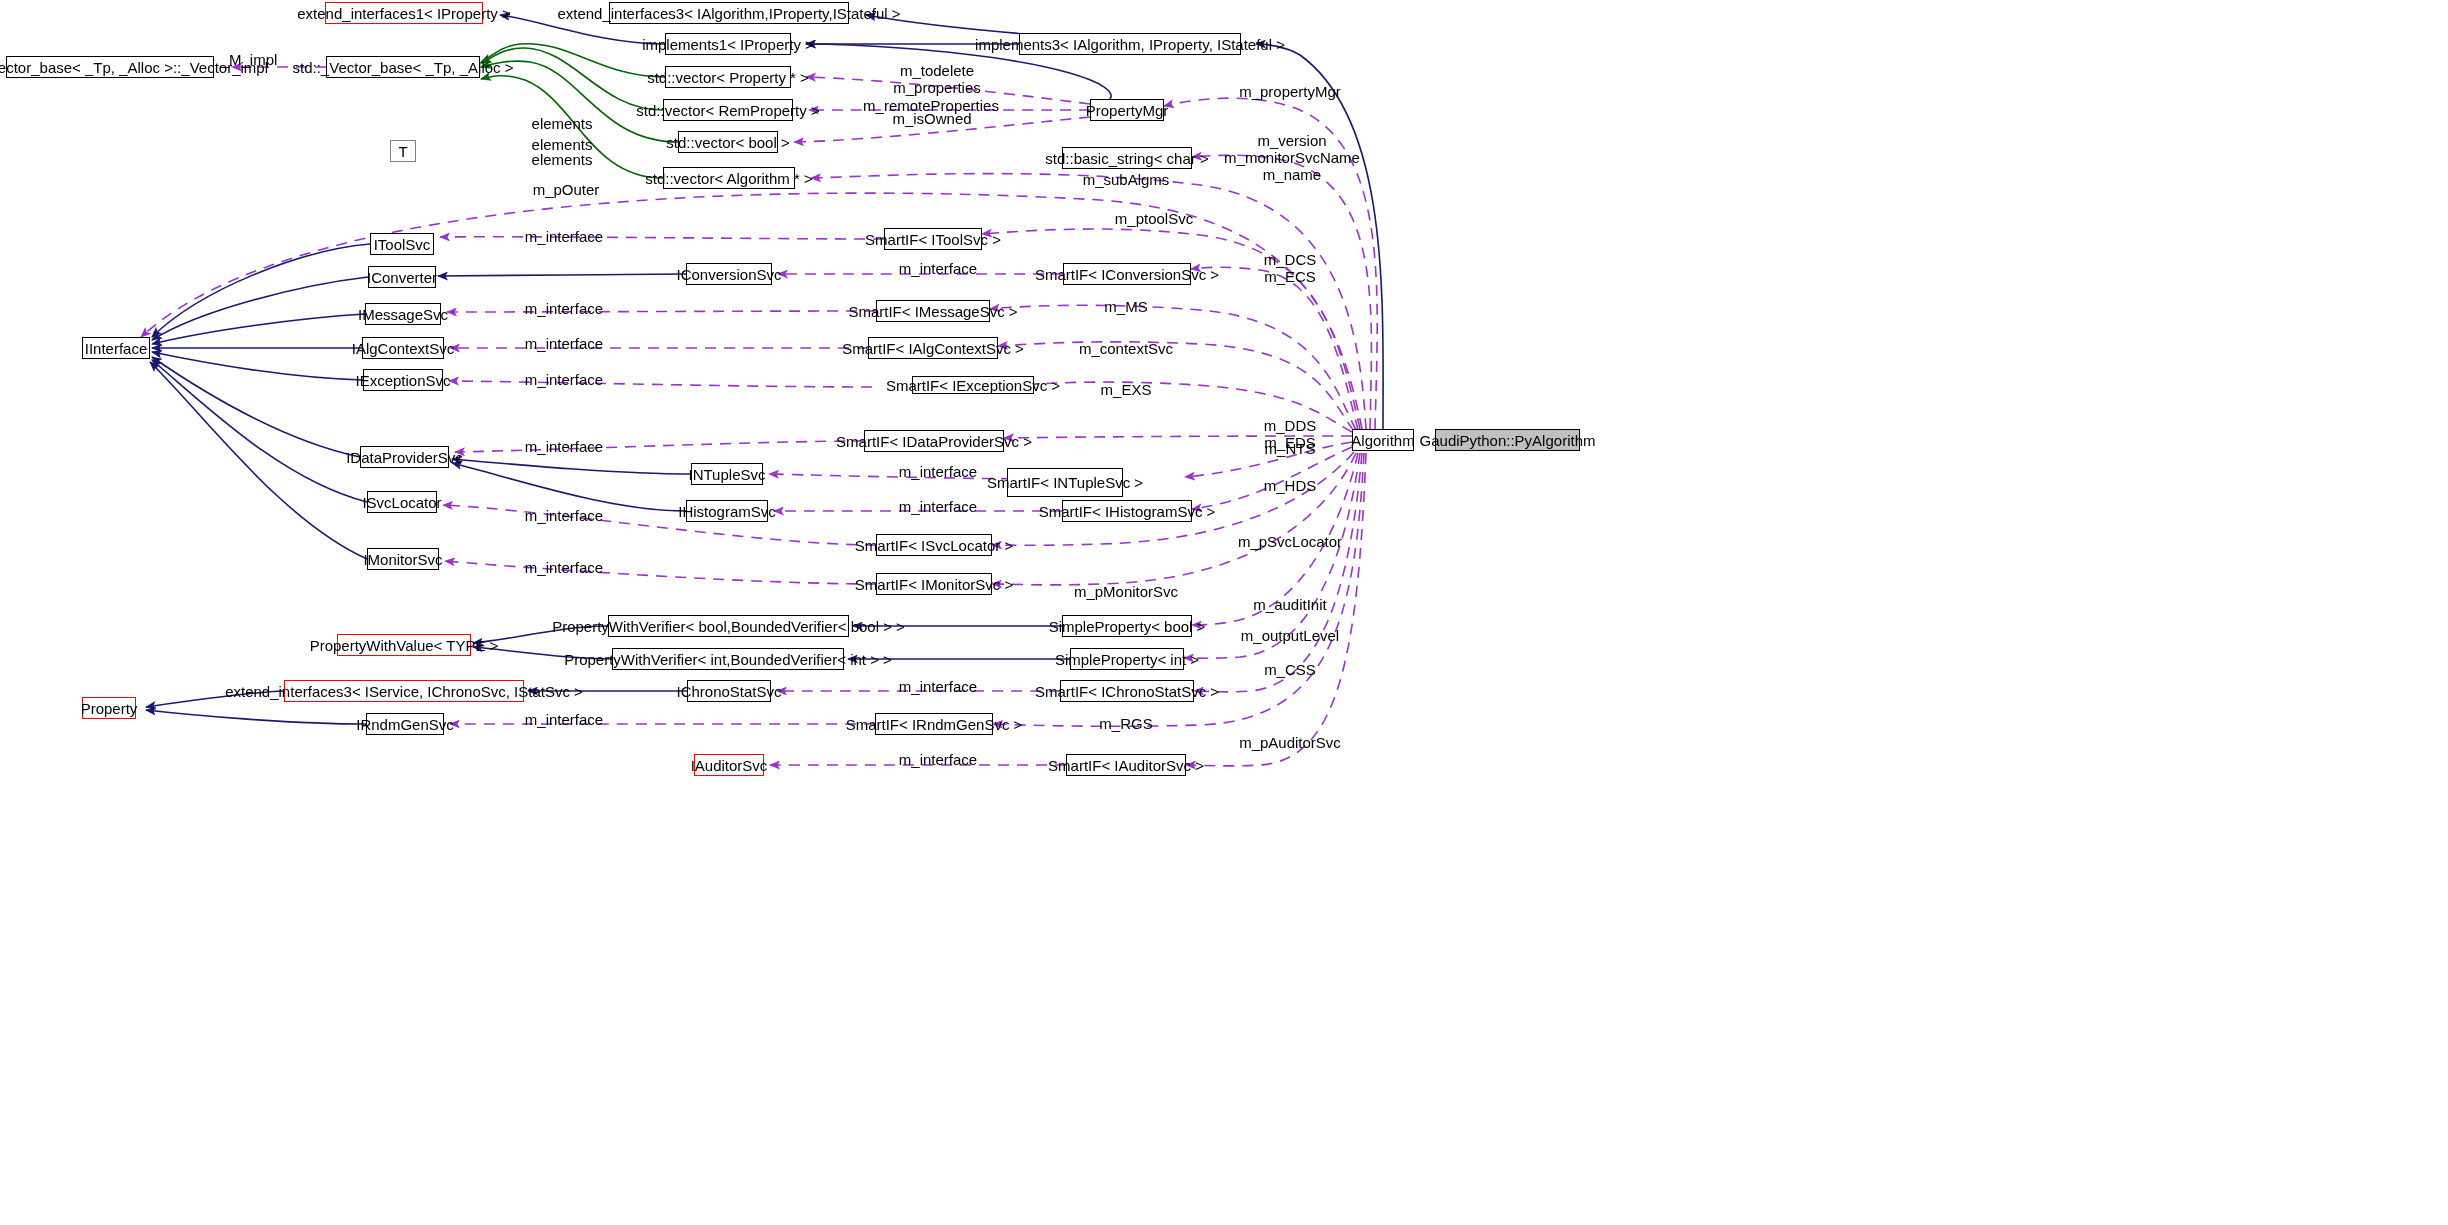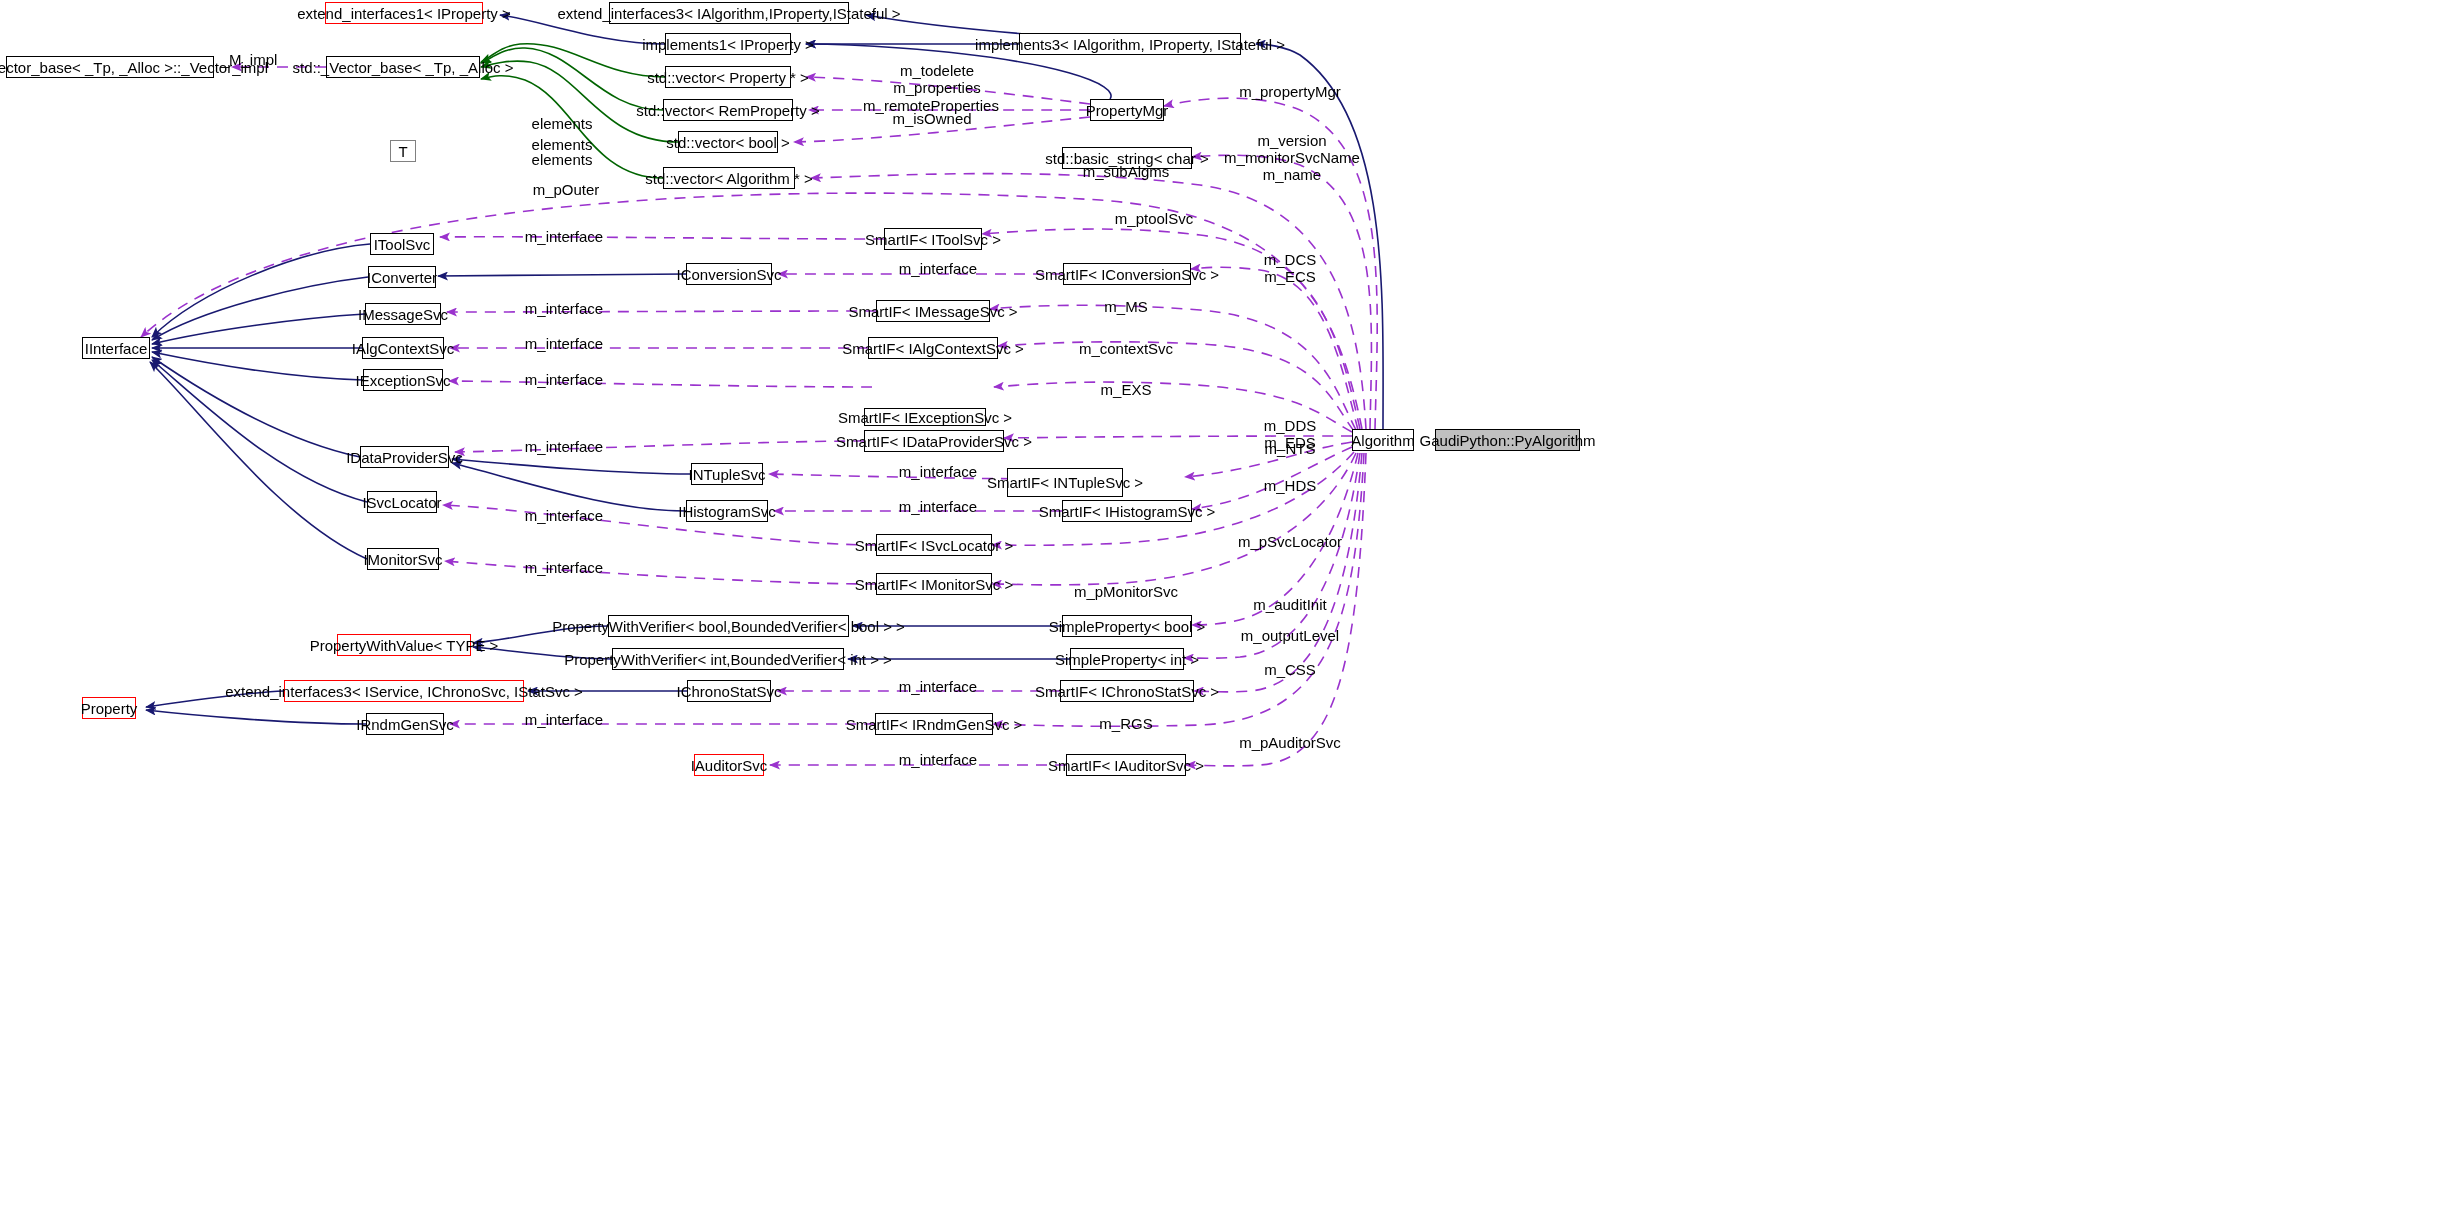--- a/index.html
+++ b/index.html
@@ -156,21 +156,21 @@
       <div class="node red" style="left: 694px; top: 754px; width: 70px; height: 22px;">IAuditorSvc</div>
       <div class="node red" style="left: 82px; top: 697px; width: 54px; height: 22px;">Property</div>
       <div class="node red" style="left: 284px; top: 680px; width: 240px; height: 22px;">extend_interfaces3&lt; IService, IChronoSvc, IStatSvc &gt;</div>
       <div class="node red" style="left: 337px; top: 634px; width: 134px; height: 22px;">PropertyWithValue&lt; TYPE &gt;</div>
       <div class="node" style="left: 608px; top: 615px; width: 241px; height: 22px;">PropertyWithVerifier&lt; bool,BoundedVerifier&lt; bool &gt; &gt;</div>
       <div class="node" style="left: 612px; top: 648px; width: 232px; height: 22px;">PropertyWithVerifier&lt; int,BoundedVerifier&lt; int &gt; &gt;</div>
       <div class="node" style="left: 884px; top: 228px; width: 98px; height: 22px;">SmartIF&lt; IToolSvc &gt;</div>
       <div class="node" style="left: 1063px; top: 263px; width: 128px; height: 22px;">SmartIF&lt; IConversionSvc &gt;</div>
       <div class="node" style="left: 876px; top: 300px; width: 114px; height: 22px;">SmartIF&lt; IMessageSvc &gt;</div>
       <div class="node" style="left: 868px; top: 337px; width: 130px; height: 22px;">SmartIF&lt; IAlgContextSvc &gt;</div>
-      <div class="node" style="left: 864px; top: 376px; width: 122px; height: 18px; margin-top: 32px;">SmartIF&lt; IExceptionSvc &gt;</div>
+      <div class="node" style="left: 912px; top: 376px; width: 122px; height: 18px;">SmartIF&lt; IExceptionSvc &gt;</div>
       <div class="node" style="left: 864px; top: 430px; width: 140px; height: 22px;">SmartIF&lt; IDataProviderSvc &gt;</div>
       <div class="node" style="left: 1007px; top: 468px; width: 116px; height: 29px;">SmartIF&lt; INTupleSvc &gt;</div>
       <div class="node" style="left: 1062px; top: 500px; width: 130px; height: 22px;">SmartIF&lt; IHistogramSvc &gt;</div>
       <div class="node" style="left: 876px; top: 534px; width: 116px; height: 22px;">SmartIF&lt; ISvcLocator &gt;</div>
       <div class="node" style="left: 876px; top: 573px; width: 116px; height: 22px;">SmartIF&lt; IMonitorSvc &gt;</div>
       <div class="node" style="left: 1062px; top: 615px; width: 130px; height: 22px;">SimpleProperty&lt; bool &gt;</div>
       <div class="node" style="left: 1070px; top: 648px; width: 114px; height: 22px;">SimpleProperty&lt; int &gt;</div>
       <div class="node" style="left: 1060px; top: 680px; width: 134px; height: 22px;">SmartIF&lt; IChronoStatSvc &gt;</div>
       <div class="node" style="left: 875px; top: 713px; width: 118px; height: 22px;">SmartIF&lt; IRndmGenSvc &gt;</div>
       <div class="node" style="left: 1066px; top: 754px; width: 120px; height: 22px;">SmartIF&lt; IAuditorSvc &gt;</div>
@@ -180,21 +180,21 @@
   <div id="labels-root">
       <div class="edgelabel" style="left: 249px; top: 52px;">_M_impl</div>
       <div class="edgelabel" style="left: 562px; top: 116px;">elements</div>
       <div class="edgelabel" style="left: 562px; top: 137px;">elements</div>
       <div class="edgelabel" style="left: 562px; top: 152px;">elements</div>
       <div class="edgelabel" style="left: 937px; top: 63px;">m_todelete<br>m_properties</div>
       <div class="edgelabel" style="left: 931px; top: 98px;">m_remoteProperties</div>
       <div class="edgelabel" style="left: 932px; top: 111px;">m_isOwned</div>
       <div class="edgelabel" style="left: 1290px; top: 84px;">m_propertyMgr</div>
       <div class="edgelabel" style="left: 1292px; top: 133px;">m_version<br>m_monitorSvcName<br>m_name</div>
-      <div class="edgelabel" style="left: 1126px; top: 164px;">m_subAlgms</div>
+      <div class="edgelabel" style="left: 1126px; top: 172px;">m_subAlgms</div>
       <div class="edgelabel" style="left: 566px; top: 182px;">m_pOuter</div>
       <div class="edgelabel" style="left: 1122px; top: 211px; margin-left: 32px;">m_ptoolSvc</div>
       <div class="edgelabel" style="left: 564px; top: 229px;">m_interface</div>
       <div class="edgelabel" style="left: 938px; top: 261px;">m_interface</div>
       <div class="edgelabel" style="left: 1290px; top: 252px;">m_DCS<br>m_ECS</div>
       <div class="edgelabel" style="left: 564px; top: 301px;">m_interface</div>
       <div class="edgelabel" style="left: 1126px; top: 299px;">m_MS</div>
       <div class="edgelabel" style="left: 564px; top: 336px;">m_interface</div>
       <div class="edgelabel" style="left: 1126px; top: 341px;">m_contextSvc</div>
       <div class="edgelabel" style="left: 564px; top: 372px;">m_interface</div>

